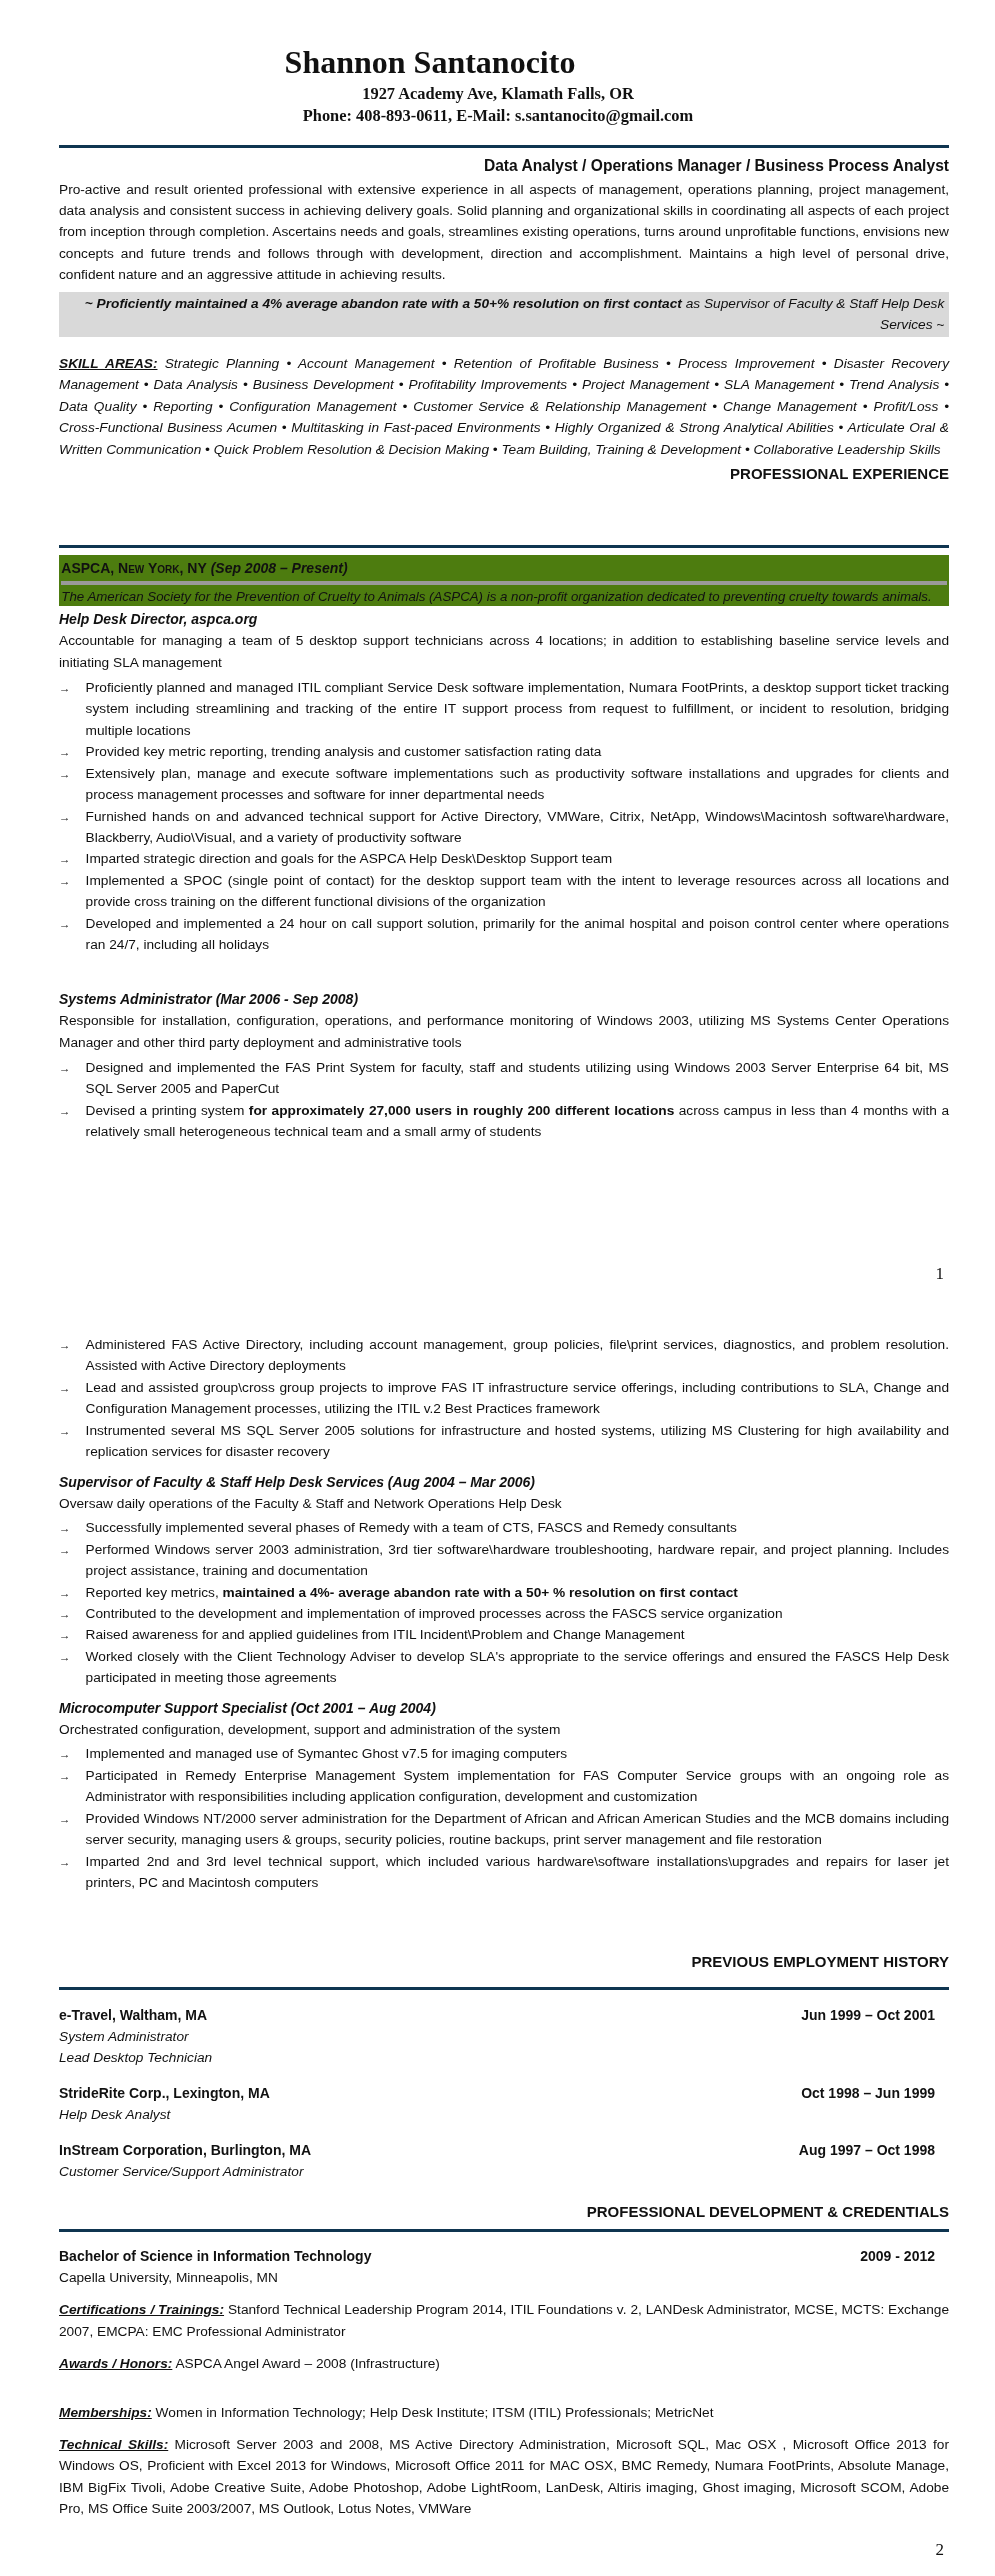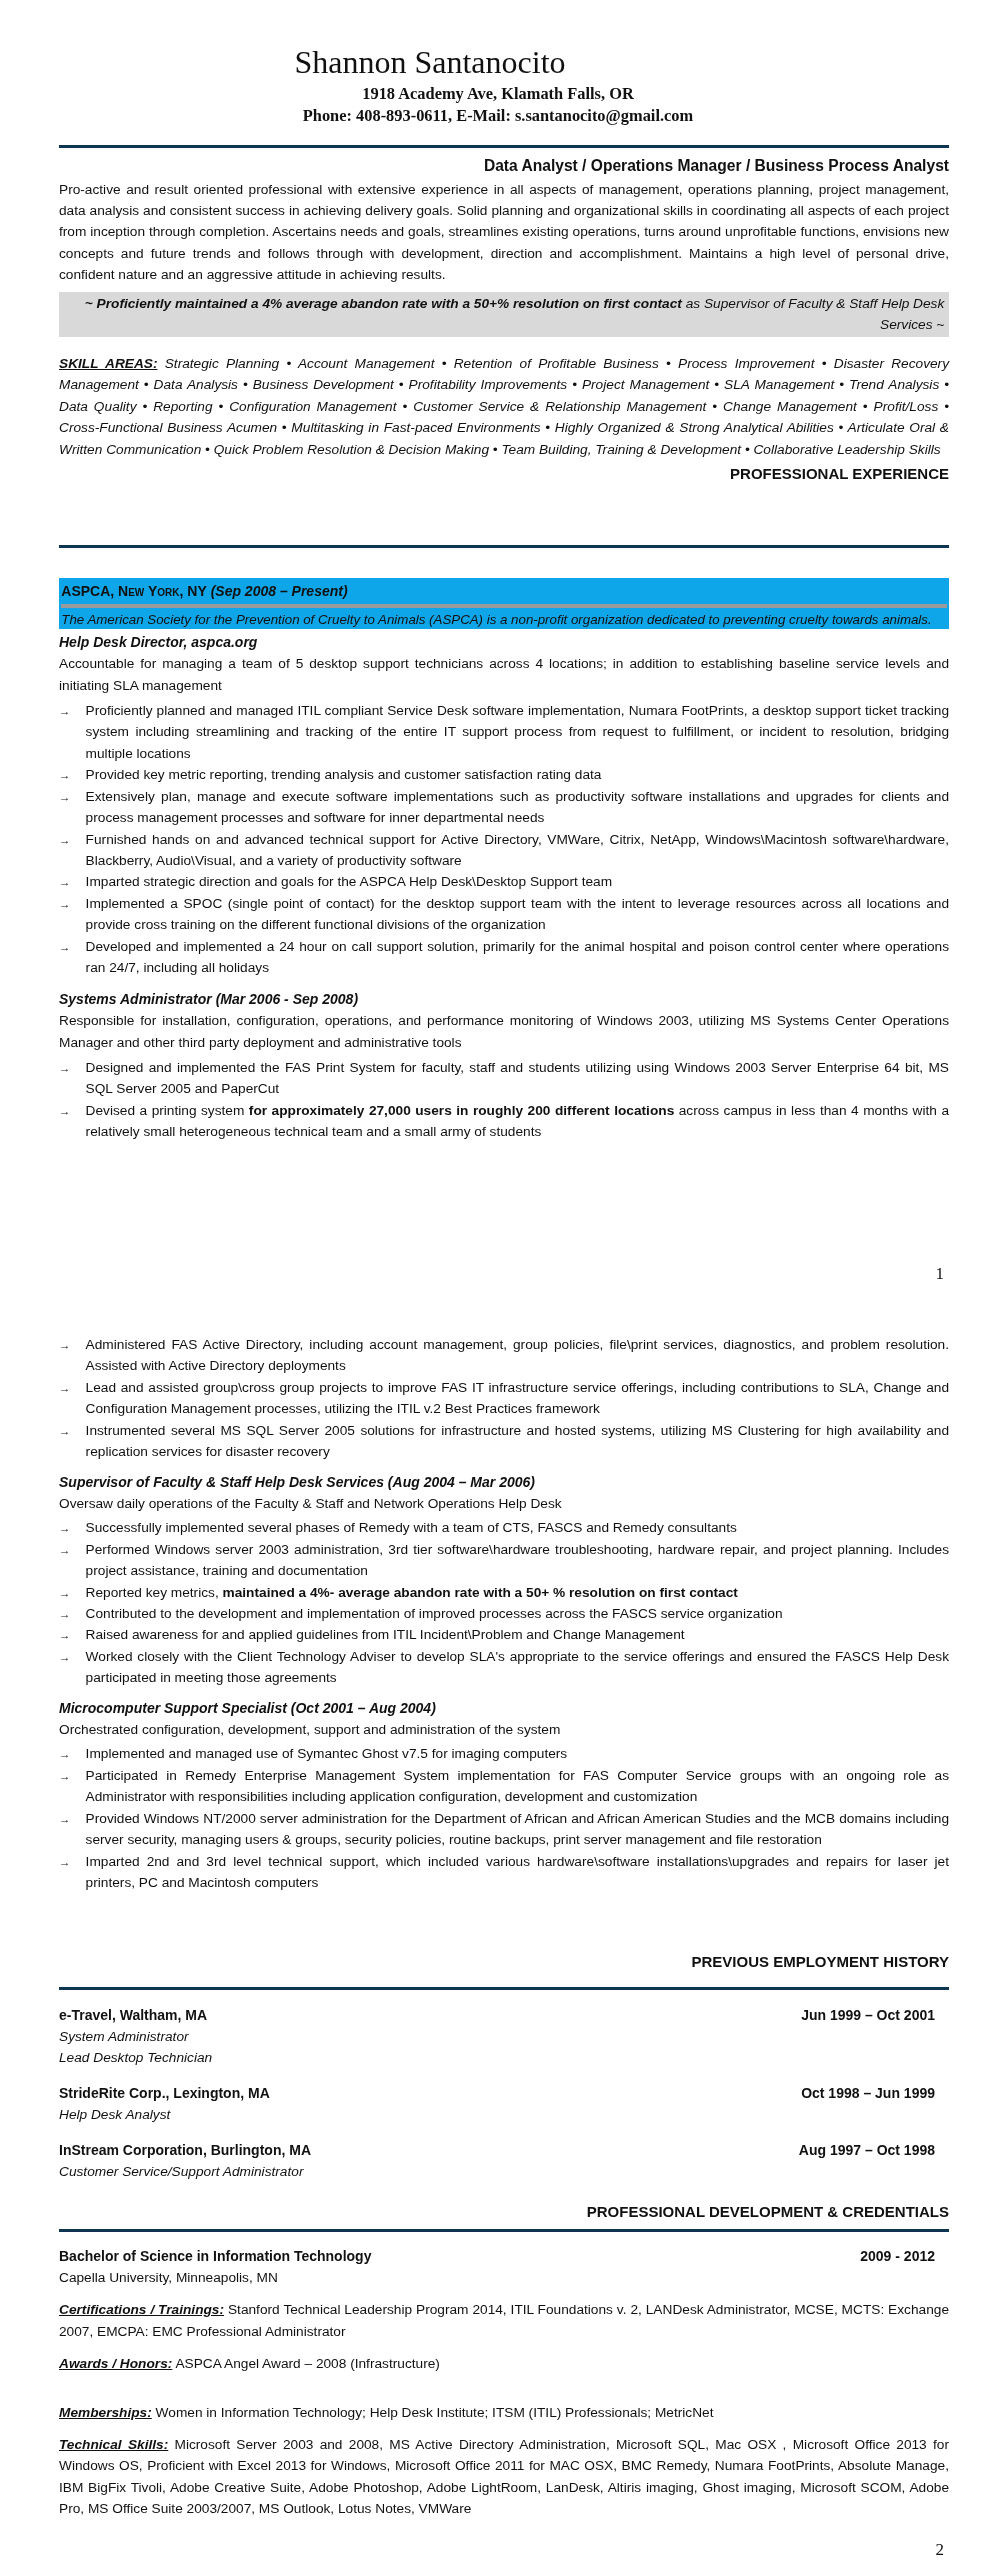--- a/index.html
+++ b/index.html
@@ -1,26 +1,26 @@
 <!DOCTYPE html>
 <html style="font-size:12.5px"><head>
 <meta charset="utf-8">
 <style>
   html, body { margin: 0; padding: 0; background: #ffffff; }
   body { width: 996px; height: 2576px; position: relative; overflow: hidden;
          font-family: "Liberation Sans", sans-serif; color: #111; }
   .page { position: absolute; left: 59px; width: 890px; }
   .hdr-name { position: absolute; top: 44px; left: 0; width: 860px; text-align: center;
-              font-family: "Liberation Serif", serif; font-weight: normal; font-size: 32px; line-height: 37px; }
+              font-family: "Liberation Serif", serif; font-weight: bold; font-size: 32px; line-height: 37px; }
   .hdr-line { position: absolute; left: 0; width: 996px; text-align: center;
               font-family: "Liberation Serif", serif; font-weight: bold; font-size: 16.4px; line-height: 22px; }
   .rule { position: absolute; left: 59px; width: 890px; height: 3.1px; background: #0f3550; }
   .p { font-size: 13.7px; line-height: 21.4px; text-align: justify; margin: 0; }
   .h-center { text-align: right; font-weight: bold; font-size: 15px; line-height: 22px; margin: 0; }
-  .band { background: #0ea5e9; padding: 3.1px 2.3px 1.6px 2.3px; margin-top: 23px; }
+  .band { background: #4d7c0f; padding: 3.1px 2.3px 1.6px 2.3px; }
   .band .co { font-weight: bold; font-size: 14px; line-height: 20.3px; }
   .band .co .sc { font-variant: small-caps; }
   .band .bar { height: 3.9px; background: #9a9a9a; margin: 3.1px 0 2.3px 0; }
   .band .desc { font-style: italic; font-size: 13.3px; line-height: 17px; text-align: justify; }
   .role { font-weight: bold; font-style: italic; font-size: 14px; line-height: 21px; margin: 0; }
   ul.arrows { list-style: none; margin: 0; padding: 0; }
   ul.arrows li { position: relative; padding-left: 26.6px; font-size: 13.7px; line-height: 21.4px; text-align: justify; }
   ul.arrows li .arrow { position: absolute; left: 0; top: 0; font-size: 11.7px; }
   .pg { position: absolute; right: 52px; font-family: "Liberation Serif", serif; font-size: 17px; }
   .row2 { display: flex; justify-content: space-between; align-items: baseline; padding-right: 14px; }
@@ -28,21 +28,21 @@
   .i { font-style: italic; }
   .lbl { font-weight: bold; font-style: italic; text-decoration: underline; }
   .emp { margin-bottom: 14px; }
   .emp .row2 span { font-weight: bold; font-size: 14px; line-height: 22px; }
   .emp .t { font-style: italic; font-size: 13.7px; line-height: 21px; }
 </style>
 </head>
 <body>
 
 <div class="hdr-name">Shannon Santanocito</div>
-<div class="hdr-line" style="top:83px">1918 Academy Ave, Klamath Falls, OR</div>
+<div class="hdr-line" style="top:83px">1927 Academy Ave, Klamath Falls, OR</div>
 <div class="hdr-line" style="top:105px">Phone: 408-893-0611, E-Mail: s.santanocito@gmail.com</div>
 <div class="rule" style="top:145px"></div>
 
 <div class="page" style="top:155px">
   <p class="h-center" style="font-size:15.6px;margin-bottom:1.6px">Data Analyst / Operations Manager / Business Process Analyst</p>
   <p class="p">Pro-active and result oriented professional with extensive experience in all aspects of management, operations planning, project management, data analysis and consistent success in achieving delivery goals. Solid planning and organizational skills in coordinating all aspects of each project from inception through completion. Ascertains needs and goals, streamlines existing operations, turns around unprofitable functions, envisions new concepts and future trends and follows through with development, direction and accomplishment. Maintains a high level of personal drive, confident nature and an aggressive attitude in achieving results.</p>
   <div style="background:#d9d9d9;margin-top:6.2px;padding:1.6px 4.7px;text-align:right;font-style:italic;font-size:13.7px;line-height:21px">
     <span class="b">~ Proficiently maintained a 4% average abandon rate with a 50+% resolution on first contact</span><span> as Supervisor of Faculty &amp; Staff Help Desk Services ~</span>
   </div>
   <p class="p i" style="margin-top:16px">

